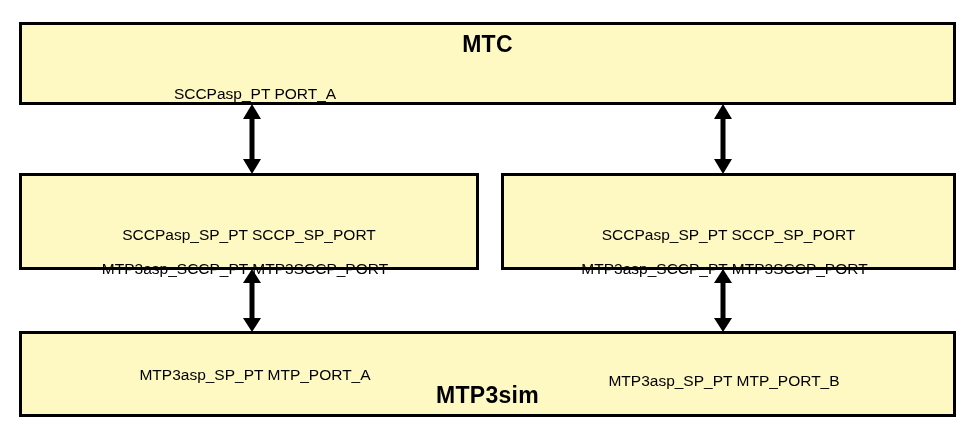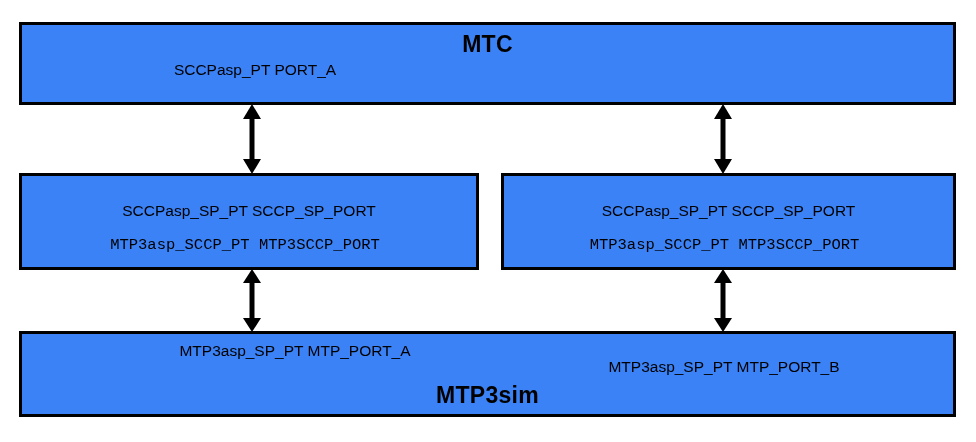--- a/index.html
+++ b/index.html
@@ -16,40 +16,41 @@
     position: relative;
     width: 976px;
     height: 442px;
     background: #ffffff;
     overflow: hidden;
   }
   .node {
     position: absolute;
     box-sizing: border-box;
     border: 3px solid #000000;
-    background: #3b82f6;
+    background: #fef9c3;
   }
   .node-title {
     position: absolute;
     left: 0;
     right: 0;
     text-align: center;
     font-weight: bold;
     font-size: 23px;
     line-height: 26px;
     letter-spacing: 0.3px;
     white-space: nowrap;
   }
   .port-label {
     position: absolute;
     font-size: 15.5px;
     line-height: 18px;
     font-weight: normal;
     white-space: nowrap;
     text-align: center;
+    margin-top: 24px;
   }
 
   
   #node-mtc {
     left: 19px;
     top: 22px;
     width: 937px;
     height: 83px;
   }
   #mtc-title { top: 6px; }
@@ -81,41 +82,39 @@
   .sccp-top-label {
     left: 0;
     right: 0;
     top: 26px;
   }
   .sccp-title { top: 30px; }
   .sccp-bottom-label {
     left: 0;
     right: 8px;
     top: 60px;
-    font-family: Liberation Mono, monospace;
   }
 
   
   #node-mtp3sim {
     left: 19px;
     top: 331px;
     width: 937px;
     height: 86px;
   }
   #mtp3sim-title { top: 48px; }
   #mtp-port-a {
     left: 0;
     width: 466px;
     top: 8px;
-    padding-left: 40px;
   }
   #mtp-port-b {
     left: 470px;
     width: 464px;
-    top: 24px;
+    top: 14px;
   }
 
   
   .connector {
     position: absolute;
   }
   .connector svg { display: block; }
   #conn-mtc-sccp-a  { left: 239px; top: 104px; }
   #conn-mtc-sccp-b  { left: 710px; top: 104px; }
   #conn-sccp-a-mtp3 { left: 239px; top: 269px; }

